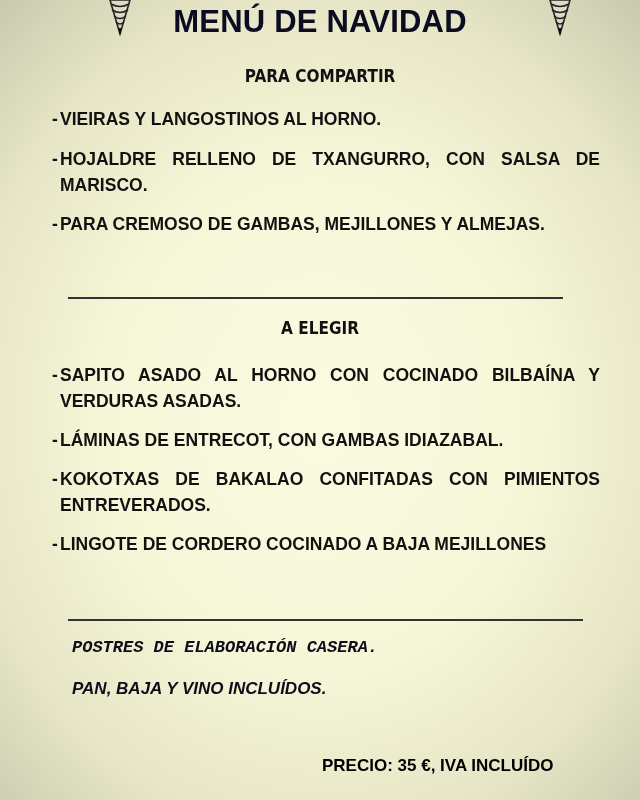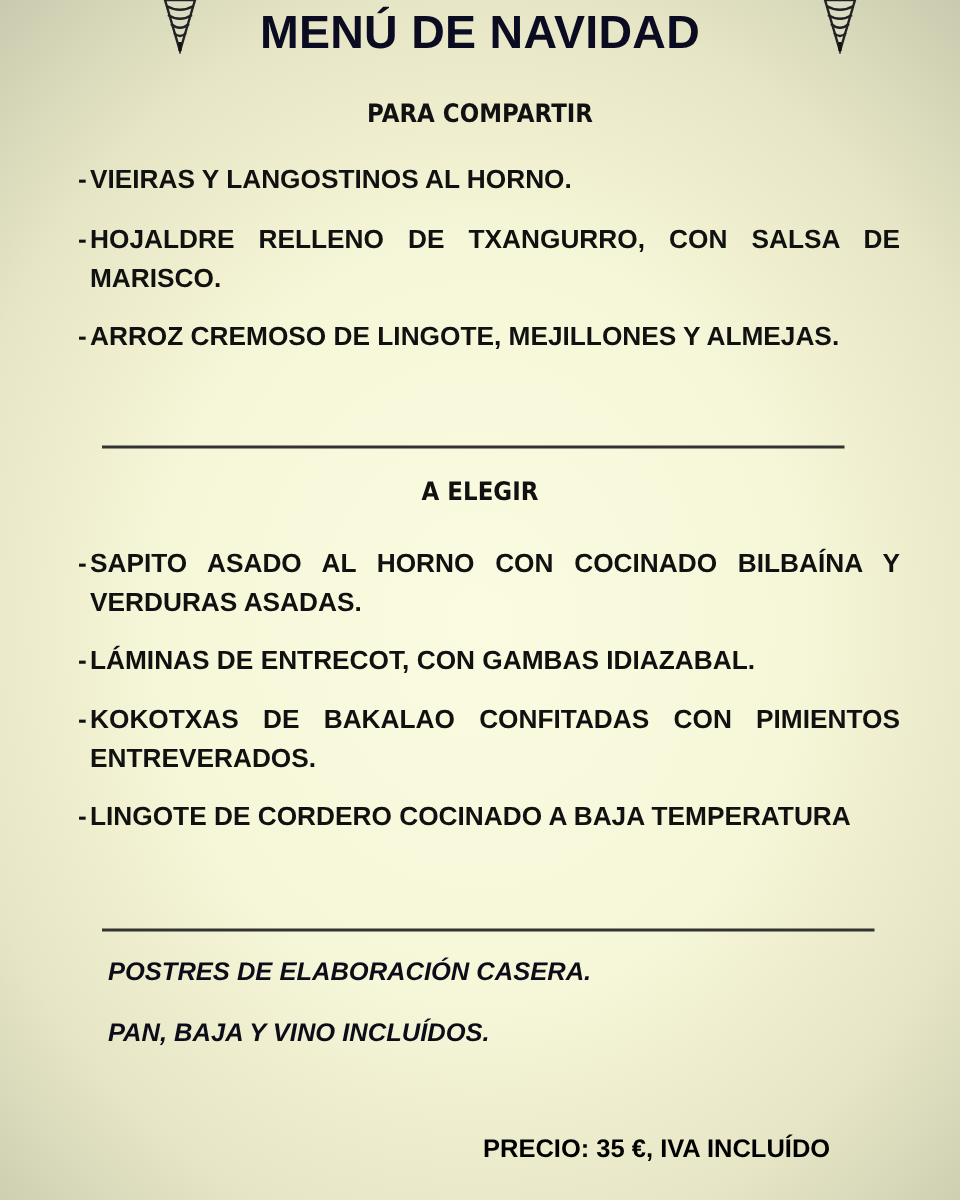--- a/index.html
+++ b/index.html
@@ -62,42 +62,42 @@
 <div class="item" style="top:106px;">
   <span class="dash">-</span>
   <span class="text">VIEIRAS Y LANGOSTINOS AL HORNO.</span>
 </div>
 <div class="item" style="top:146px;">
   <span class="dash">-</span>
   <span class="text">HOJALDRE RELLENO DE TXANGURRO, CON SALSA DE MARISCO.</span>
 </div>
 <div class="item" style="top:211px;">
   <span class="dash">-</span>
-  <span class="text">ARROZ CREMOSO DE LINGOTE, MEJILLONES Y ALMEJAS.</span>
+  <span class="text">PARA CREMOSO DE GAMBAS, MEJILLONES Y ALMEJAS.</span>
 </div>
 
 <div class="rule" style="top:297px; left:68px; width:495px;"></div>
 
 <div class="section-head" style="top:318px;">A ELEGIR</div>
 
 <div class="item" style="top:362px;">
   <span class="dash">-</span>
   <span class="text">SAPITO ASADO AL HORNO CON COCINADO BILBAÍNA Y VERDURAS ASADAS.</span>
 </div>
 <div class="item" style="top:427px;">
   <span class="dash">-</span>
   <span class="text">LÁMINAS DE ENTRECOT, CON GAMBAS IDIAZABAL.</span>
 </div>
 <div class="item" style="top:466px;">
   <span class="dash">-</span>
   <span class="text">KOKOTXAS DE BAKALAO CONFITADAS CON PIMIENTOS ENTREVERADOS.</span>
 </div>
 <div class="item" style="top:531px;">
   <span class="dash">-</span>
-  <span class="text">LINGOTE DE CORDERO COCINADO A BAJA TEMPERATURA</span>
+  <span class="text">LINGOTE DE CORDERO COCINADO A BAJA MEJILLONES</span>
 </div>
 
 <div class="rule" style="top:619px; left:68px; width:515px;"></div>
 
-<div class="note" style="top:637px;">POSTRES DE ELABORACIÓN CASERA.</div>
+<div class="note" style="top:637px;font-family:Liberation Mono, monospace;">POSTRES DE ELABORACIÓN CASERA.</div>
 <div class="note" style="top:678px;">PAN, BAJA Y VINO INCLUÍDOS.</div>
 
 <div class="price">PRECIO: 35 €, IVA INCLUÍDO</div>
 
 </body></html>

